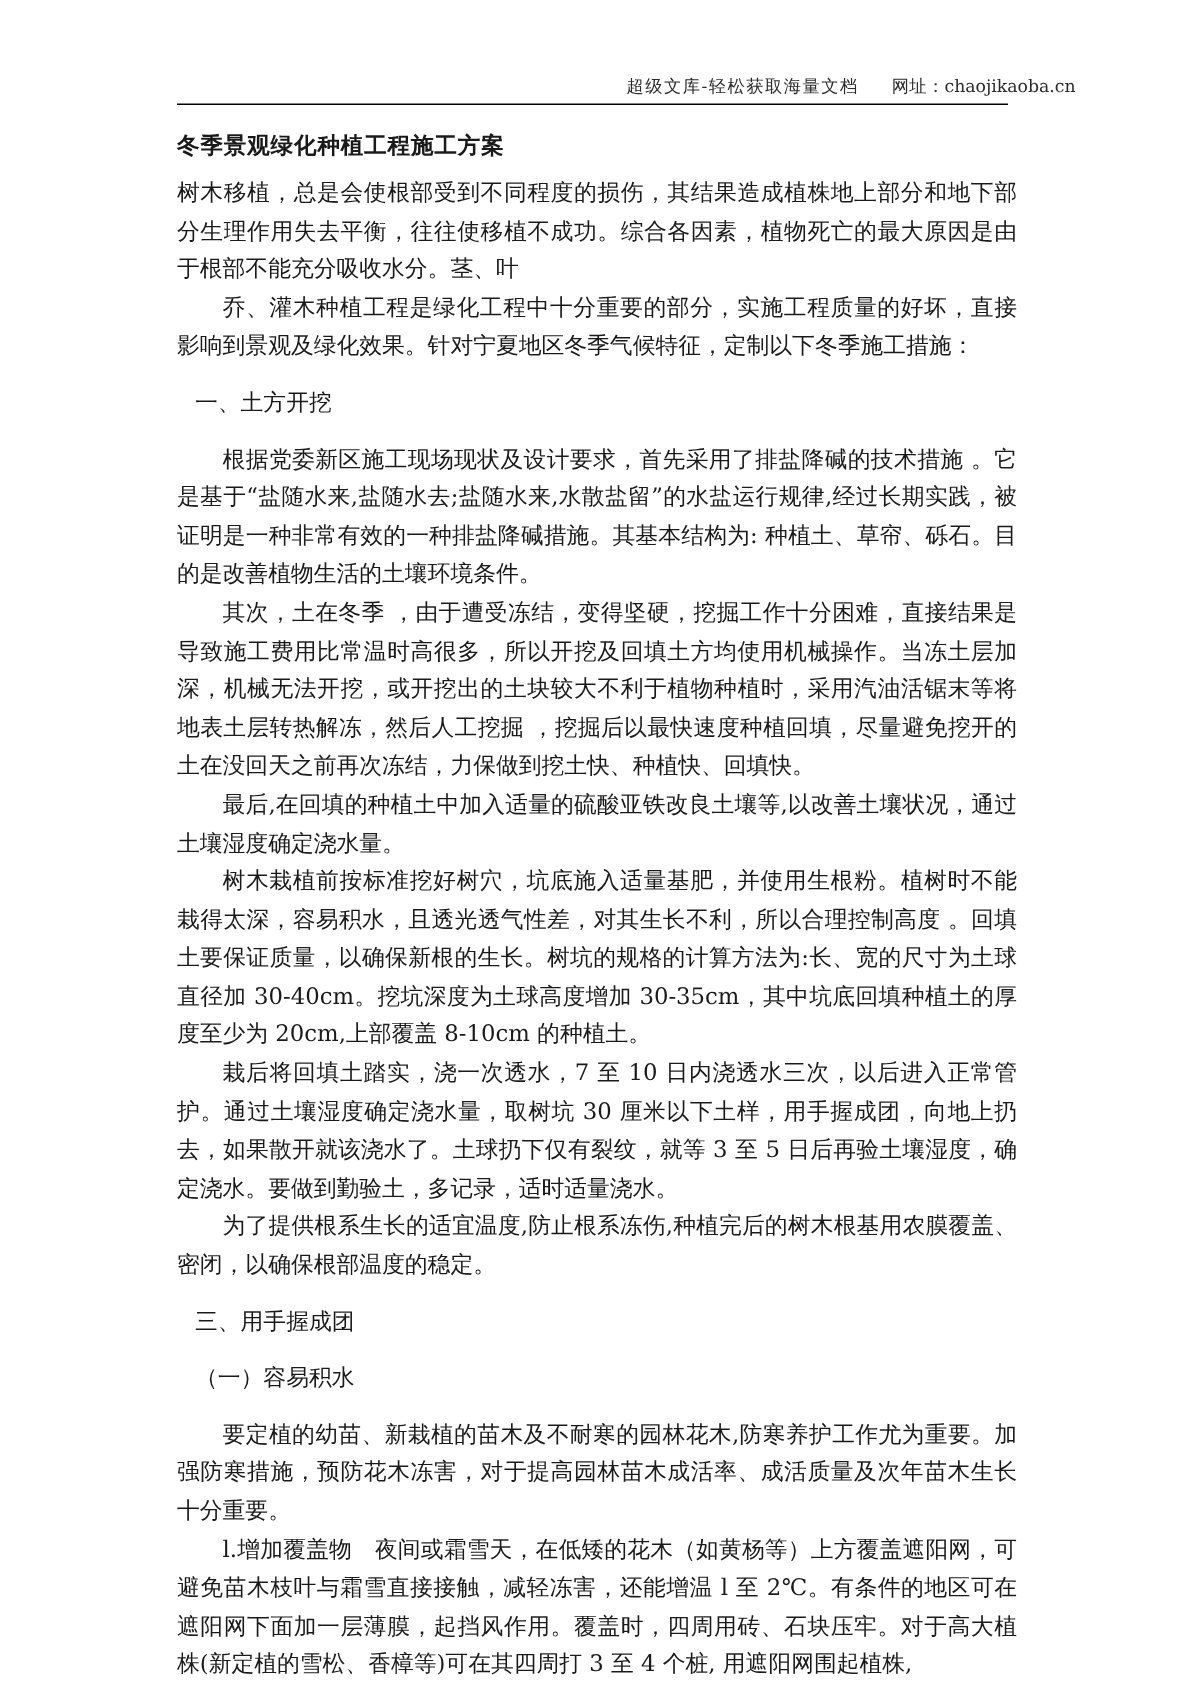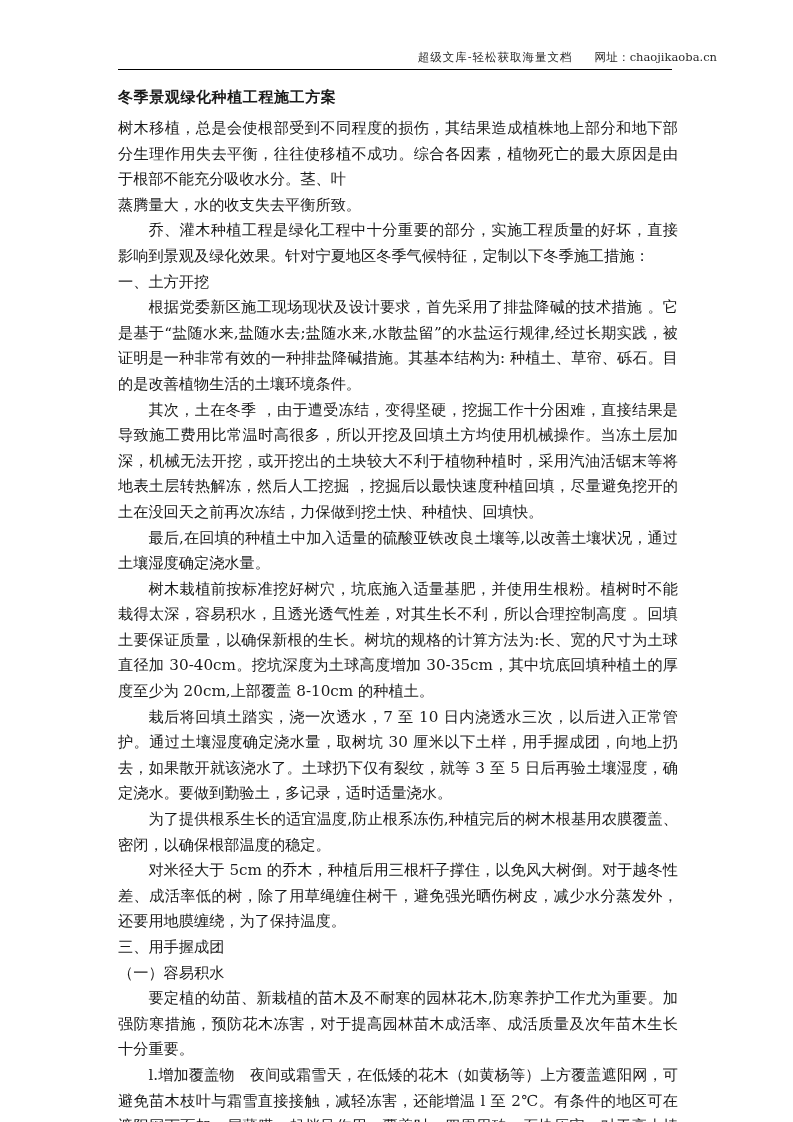--- a/index.html
+++ b/index.html
@@ -77,49 +77,47 @@
     line-height: 25.6px;
     text-align: justify;
     text-justify: inter-ideograph;
     letter-spacing: 0px;
     white-space: pre-wrap;
     word-break: break-all;
   }
   p.indent { text-indent: 2em; }
   p.heading {
     text-indent: 0;
-    margin: 0;
+    margin: 12px;
   }
 </style>
 </head>
 <body>
 
 <div class="page">
 
   <div class="header-band">
     <div class="header-line">
       <span class="hdr-site">超级文库-轻松获取海量文档</span><span class="hdr-gap"></span><span>网址：</span><span class="hdr-url">chaojikaoba.cn</span>
     </div>
     <div class="header-rule"></div>
   </div>
 
   <div class="content">
     <h1 class="doc-title">冬季景观绿化种植工程施工方案</h1>
     <div id="paragraphs">
         <p class="para flush">树木移植，总是会使根部受到不同程度的损伤，其结果造成植株地上部分和地下部分生理作用失去平衡，往往使移植不成功。综合各因素，植物死亡的最大原因是由于根部不能充分吸收水分。茎、叶</p>
-        <p class="para flush">蒸腾量大，水的收支失去平衡所致。</p>
         <p class="para indent">乔、灌木种植工程是绿化工程中十分重要的部分，实施工程质量的好坏，直接影响到景观及绿化效果。针对宁夏地区冬季气候特征，定制以下冬季施工措施：</p>
         <p class="para heading">一、土方开挖</p>
         <p class="para indent">根据党委新区施工现场现状及设计要求，首先采用了排盐降碱的技术措施 。它是基于“盐随水来,盐随水去;盐随水来,水散盐留”的水盐运行规律,经过长期实践，被证明是一种非常有效的一种排盐降碱措施。其基本结构为: 种植土、草帘、砾石。目的是改善植物生活的土壤环境条件。</p>
         <p class="para indent">其次，土在冬季 ，由于遭受冻结，变得坚硬，挖掘工作十分困难，直接结果是导致施工费用比常温时高很多，所以开挖及回填土方均使用机械操作。当冻土层加深，机械无法开挖，或开挖出的土块较大不利于植物种植时，采用汽油活锯末等将地表土层转热解冻，然后人工挖掘 ，挖掘后以最快速度种植回填，尽量避免挖开的土在没回天之前再次冻结，力保做到挖土快、种植快、回填快。</p>
         <p class="para indent">最后,在回填的种植土中加入适量的硫酸亚铁改良土壤等,以改善土壤状况，通过土壤湿度确定浇水量。</p>
         <p class="para indent">树木栽植前按标准挖好树穴，坑底施入适量基肥，并使用生根粉。植树时不能栽得太深，容易积水，且透光透气性差，对其生长不利，所以合理控制高度 。回填土要保证质量，以确保新根的生长。树坑的规格的计算方法为:长、宽的尺寸为土球直径加 30-40cm。挖坑深度为土球高度增加 30-35cm，其中坑底回填种植土的厚度至少为 20cm,上部覆盖 8-10cm 的种植土。</p>
         <p class="para indent">栽后将回填土踏实，浇一次透水，7 至 10 日内浇透水三次，以后进入正常管护。通过土壤湿度确定浇水量，取树坑 30 厘米以下土样，用手握成团，向地上扔去，如果散开就该浇水了。土球扔下仅有裂纹，就等 3 至 5 日后再验土壤湿度，确定浇水。要做到勤验土，多记录，适时适量浇水。</p>
         <p class="para indent">为了提供根系生长的适宜温度,防止根系冻伤,种植完后的树木根基用农膜覆盖、密闭，以确保根部温度的稳定。</p>
-        <p class="para indent">对米径大于 5cm 的乔木，种植后用三根杆子撑住，以免风大树倒。对于越冬性差、成活率低的树，除了用草绳缠住树干，避免强光晒伤树皮，减少水分蒸发外，还要用地膜缠绕，为了保持温度。</p>
         <p class="para heading">三、用手握成团</p>
         <p class="para heading">（一）容易积水</p>
         <p class="para indent">要定植的幼苗、新栽植的苗木及不耐寒的园林花木,防寒养护工作尤为重要。加强防寒措施，预防花木冻害，对于提高园林苗木成活率、成活质量及次年苗木生长十分重要。</p>
         <p class="para indent">l.增加覆盖物　夜间或霜雪天，在低矮的花木（如黄杨等）上方覆盖遮阳网，可避免苗木枝叶与霜雪直接接触，减轻冻害，还能增温 l 至 2℃。有条件的地区可在遮阳网下面加一层薄膜，起挡风作用。覆盖时，四周用砖、石块压牢。对于高大植株(新定植的雪松、香樟等)可在其四周打 3 至 4 个桩, 用遮阳网围起植株,</p>
       </div>
   </div>
 
 </div>
 
 </body></html>

